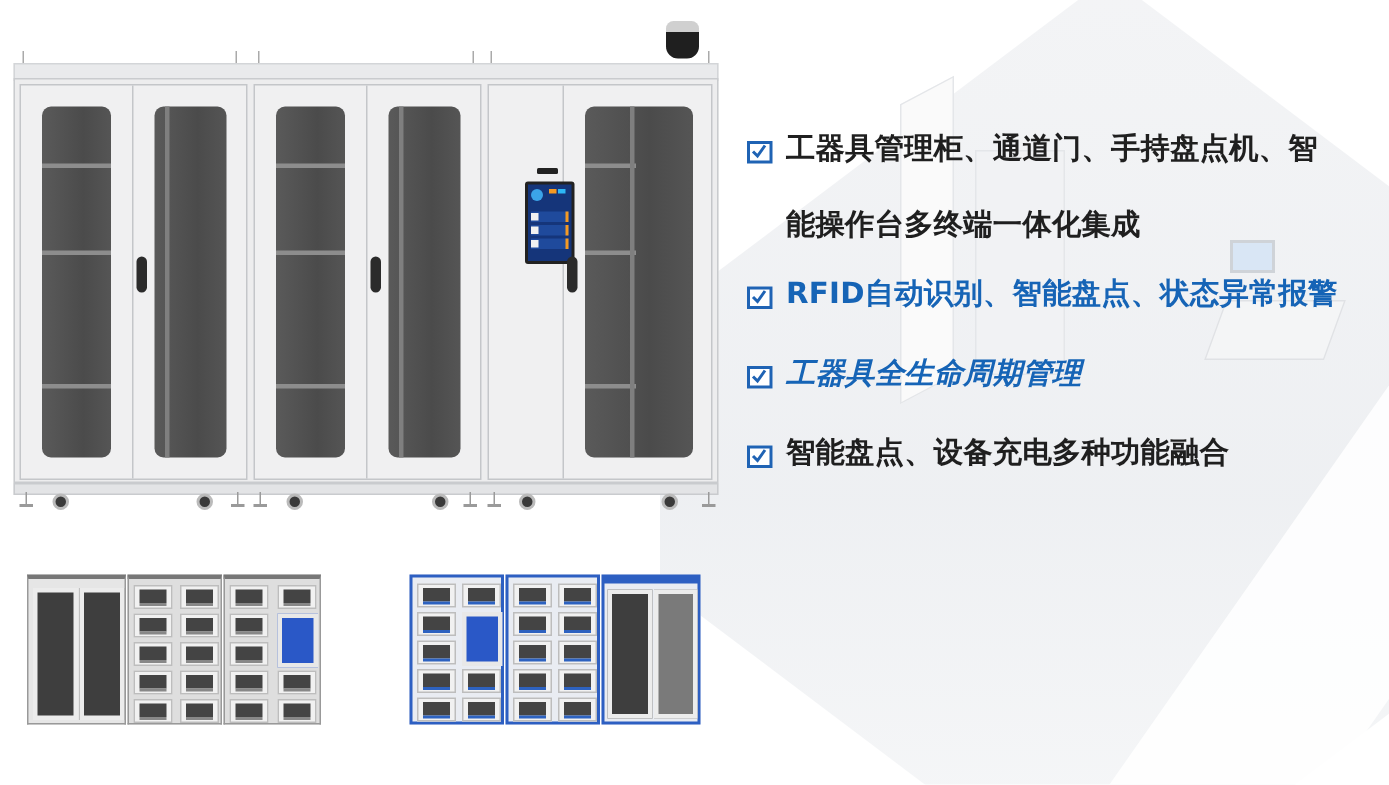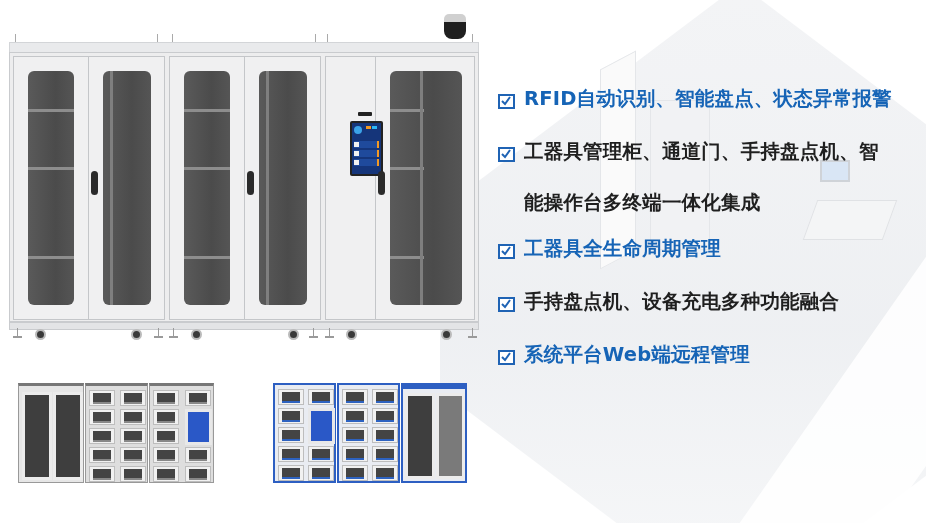--- a/index.html
+++ b/index.html
@@ -216,61 +216,53 @@
       <div class="drawer" style="left:33px;top:80px"></div>
   </div>
   <div class="blk" style="left:128px;width:66px;background:#e9ecf2;border:2px solid #2d5fc2;border-top:6px solid #2d5fc2;">
     <div class="tall" style="left:2px;top:4px;width:30px;height:86px;"></div>
     <div class="tall" style="left:33px;top:4px;width:29px;height:86px;background:#7a7a7a;"></div>
   </div>
 </div>
 
 <div class="features">
 
-  <div class="feat" style="margin-bottom:27px;">
-    <span class="chk">
-      <svg width="12" height="12" viewBox="0 0 12 12">
-          <path d="M2 6 L5 9 L10 2" fill="none" stroke="#1f63b4" stroke-width="2"></path>
-        </svg>
-    </span>
-    <span class="txt blue">RFID自动识别、智能盘点、状态异常报警</span>
-  </div>
-
   <div class="feat" style="margin-bottom:20px;">
     <span class="chk">
       <svg width="12" height="12" viewBox="0 0 12 12">
           <path d="M2 6 L5 9 L10 2" fill="none" stroke="#1f63b4" stroke-width="2"></path>
         </svg>
     </span>
     <span class="txt dark">
       <span>工器具管理柜、通道门、手持盘点机、智</span>
       <span class="line2">能操作台多终端一体化集成</span>
     </span>
   </div>
 
-
   <div class="feat" style="margin-bottom:27px;">
     <span class="chk">
       <svg width="12" height="12" viewBox="0 0 12 12">
           <path d="M2 6 L5 9 L10 2" fill="none" stroke="#1f63b4" stroke-width="2"></path>
         </svg>
     </span>
+    <span class="txt blue">RFID自动识别、智能盘点、状态异常报警</span>
+  </div>
+
+
+  <div class="feat" style="margin-bottom:27px;font-style:italic;">
+    <span class="chk">
+      <svg width="12" height="12" viewBox="0 0 12 12">
+          <path d="M2 6 L5 9 L10 2" fill="none" stroke="#1f63b4" stroke-width="2"></path>
+        </svg>
+    </span>
     <span class="txt blue">工器具全生命周期管理</span>
   </div>
 
   <div class="feat" style="margin-bottom:27px;">
     <span class="chk">
       <svg width="12" height="12" viewBox="0 0 12 12">
           <path d="M2 6 L5 9 L10 2" fill="none" stroke="#1f63b4" stroke-width="2"></path>
         </svg>
     </span>
-    <span class="txt dark">手持盘点机、设备充电多种功能融合</span>
-  </div>
-
-  <div class="feat">
-    <span class="chk">
-      <svg width="12" height="12" viewBox="0 0 12 12">
-          <path d="M2 6 L5 9 L10 2" fill="none" stroke="#1f63b4" stroke-width="2"></path>
-        </svg>
-    </span>
-    <span class="txt blue">系统平台Web端远程管理</span>
-  </div>
+    <span class="txt dark">智能盘点、设备充电多种功能融合</span>
+  </div>
+
 </div>
 
 </body></html>

